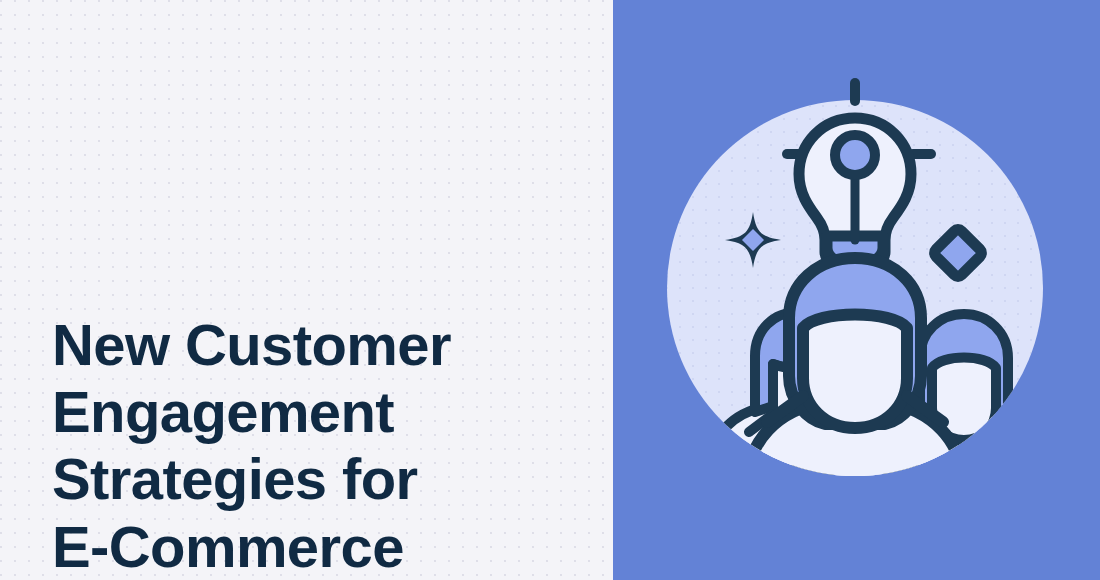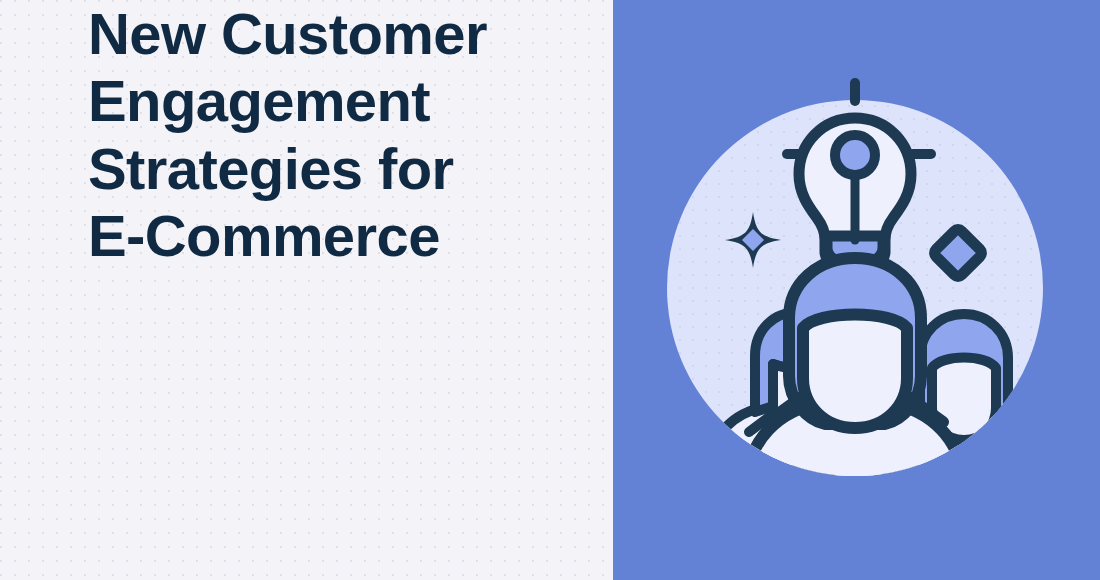--- a/index.html
+++ b/index.html
@@ -25,23 +25,23 @@
   .text-panel {
     position: relative;
     width: 613px;
     height: 580px;
     flex: 0 0 613px;
     background-color: #f4f4f8;
     background-image:
       radial-gradient(circle at 1px 1px, rgba(150,150,175,0.22) 1px, transparent 1.2px);
     background-size: 14px 14px;
     display: flex;
-    align-items: flex-start;
+    align-items: flex-end;
     box-sizing: border-box;
-    padding-left: 88px;
+    padding-left: 52px;
     padding-right: 36px;
   }
 
   .headline {
     margin: 0;
     color: #102a43;
     font-family: "Liberation Sans", sans-serif;
     font-weight: bold;
     font-size: 58px;
     line-height: 1.16;

